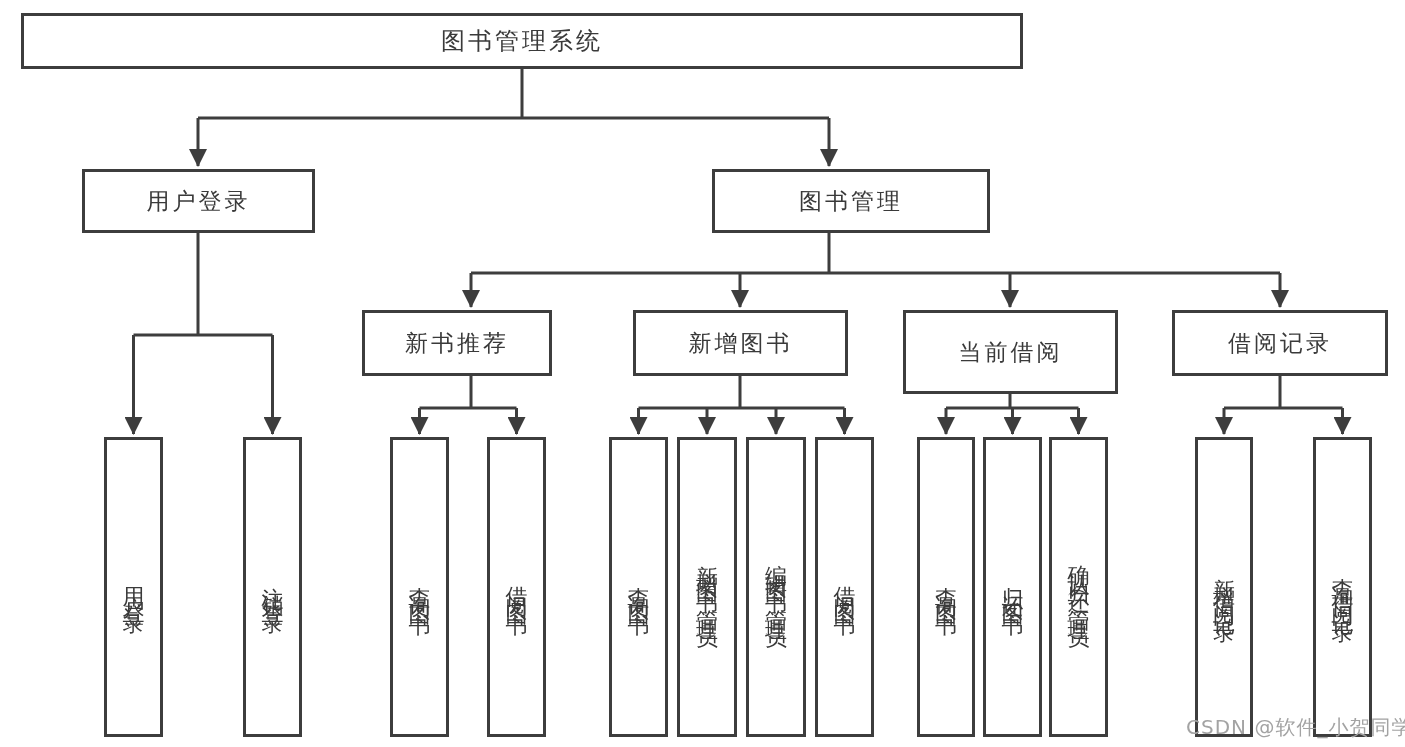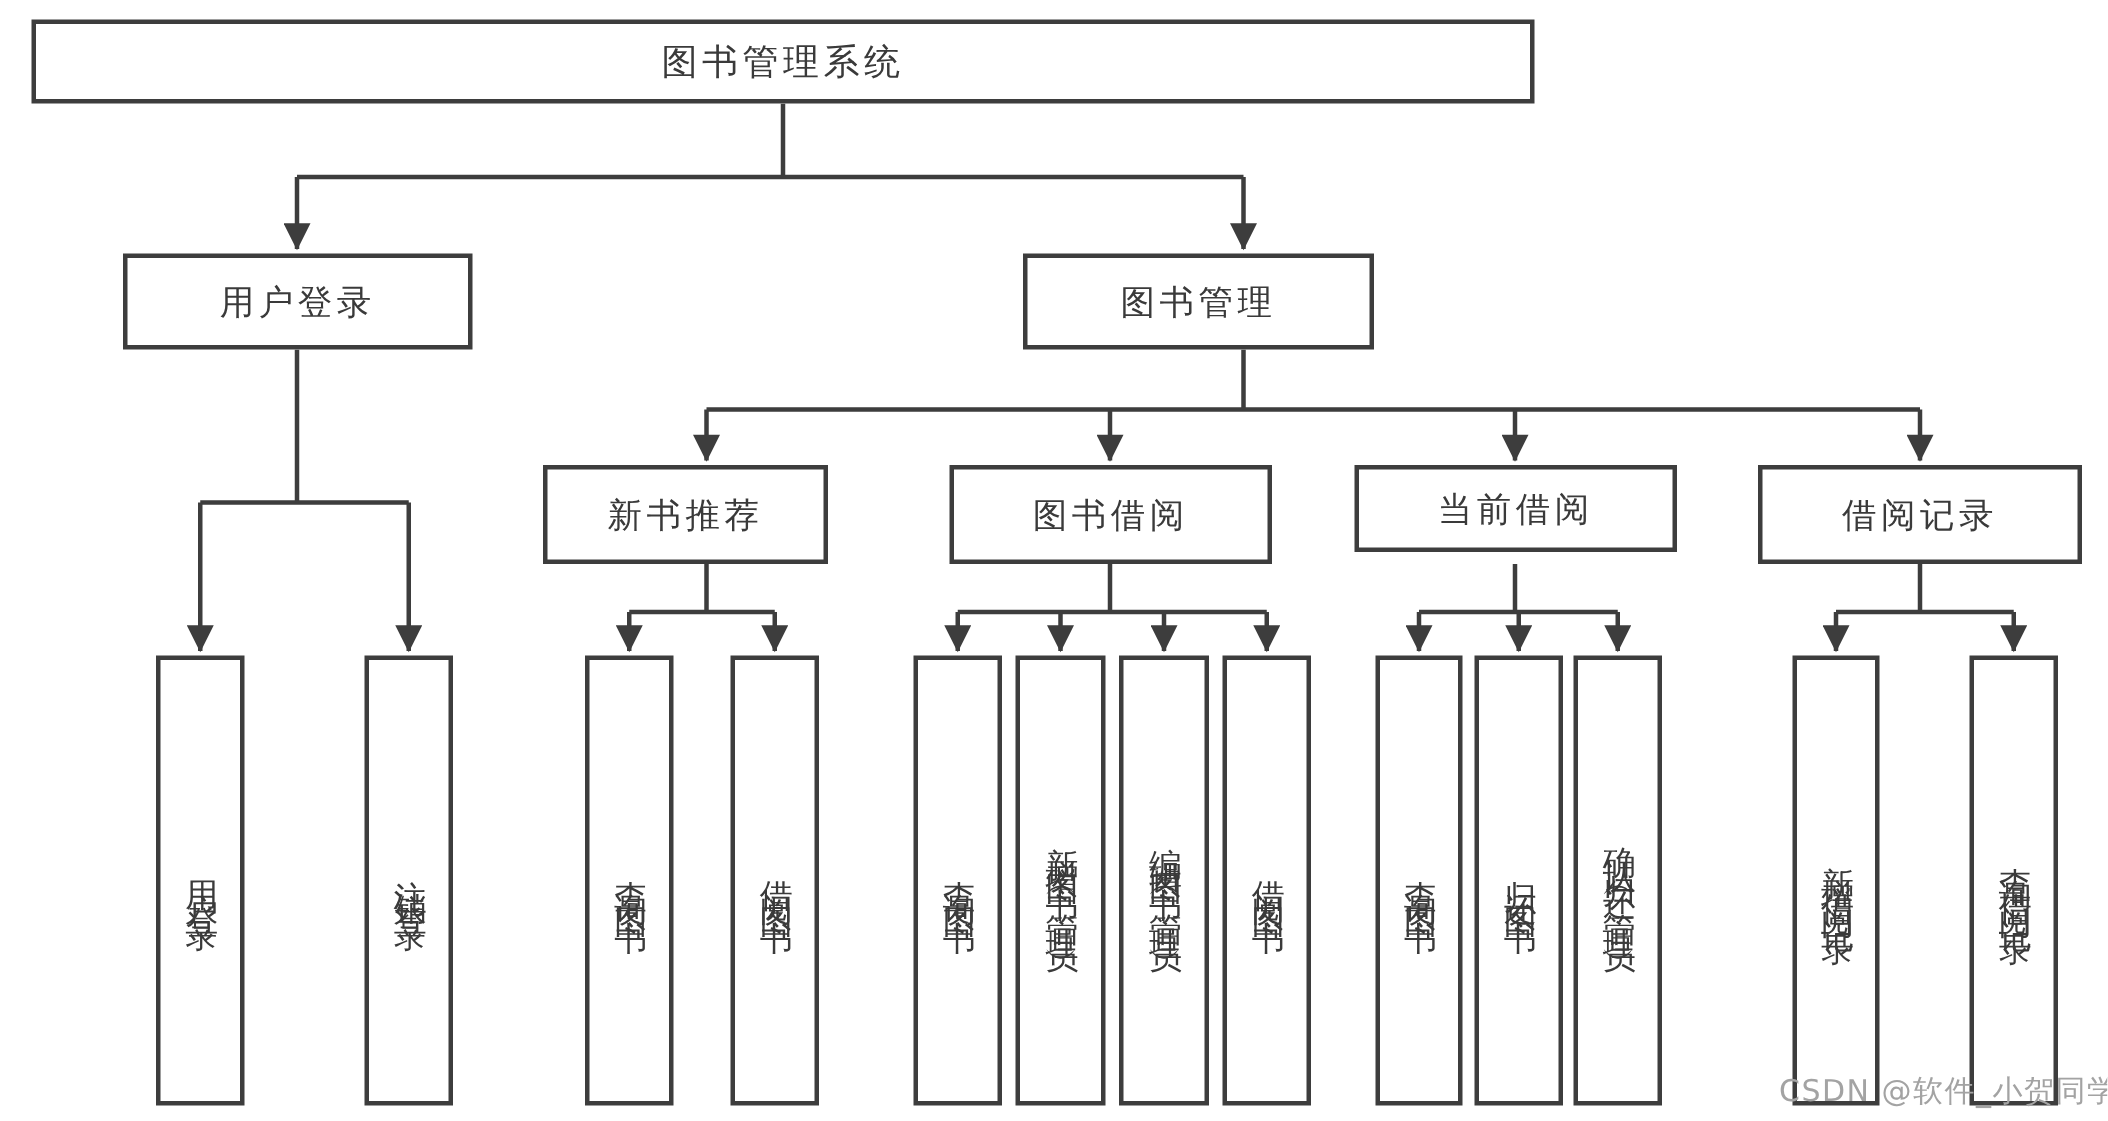--- a/index.html
+++ b/index.html
@@ -86,25 +86,25 @@
     <path d="M1078.5,408 V434" stroke="#3d3d3d" stroke-width="3" fill="none" marker-end="url(#arrow)"></path>
 
     <path d="M1280,376 V408 M1224,408 H1342.5" stroke="#3d3d3d" stroke-width="3" fill="none"></path>
     <path d="M1224,408 V434" stroke="#3d3d3d" stroke-width="3" fill="none" marker-end="url(#arrow)"></path>
     <path d="M1342.5,408 V434" stroke="#3d3d3d" stroke-width="3" fill="none" marker-end="url(#arrow)"></path>
   </svg>
 
   <div class="box h title" style="left:21px;top:13px;width:1002px;height:56px">图书管理系统</div>
 
   <div class="box h" style="left:82px;top:169px;width:233px;height:64px">用户登录</div>
-  <div class="box h" style="left:682px;top:169px;width:234px;height:64px">图书管理</div>
+  <div class="box h" style="left:712px;top:169px;width:278px;height:64px">图书管理</div>
 
   <div class="box h" style="left:362px;top:310px;width:190px;height:66px">新书推荐</div>
-  <div class="box h" style="left:633px;top:310px;width:215px;height:66px">图书借阅</div>
-  <div class="box h" style="left:903px;top:310px;width:215px;height:58px">当前借阅</div>
+  <div class="box h" style="left:633px;top:310px;width:215px;height:66px">新增图书</div>
+  <div class="box h" style="left:903px;top:310px;width:215px;height:84px">当前借阅</div>
   <div class="box h" style="left:1172px;top:310px;width:216px;height:66px">借阅记录</div>
 
   <div class="box" style="left:104px;top:437px;width:59px;height:300px">
     <span class="vtext">用户登录</span>
   </div>
   <div class="box" style="left:243px;top:437px;width:59px;height:300px">
     <span class="vtext">注销登录</span>
   </div>
 
   <div class="box" style="left:390px;top:437px;width:59px;height:300px">

